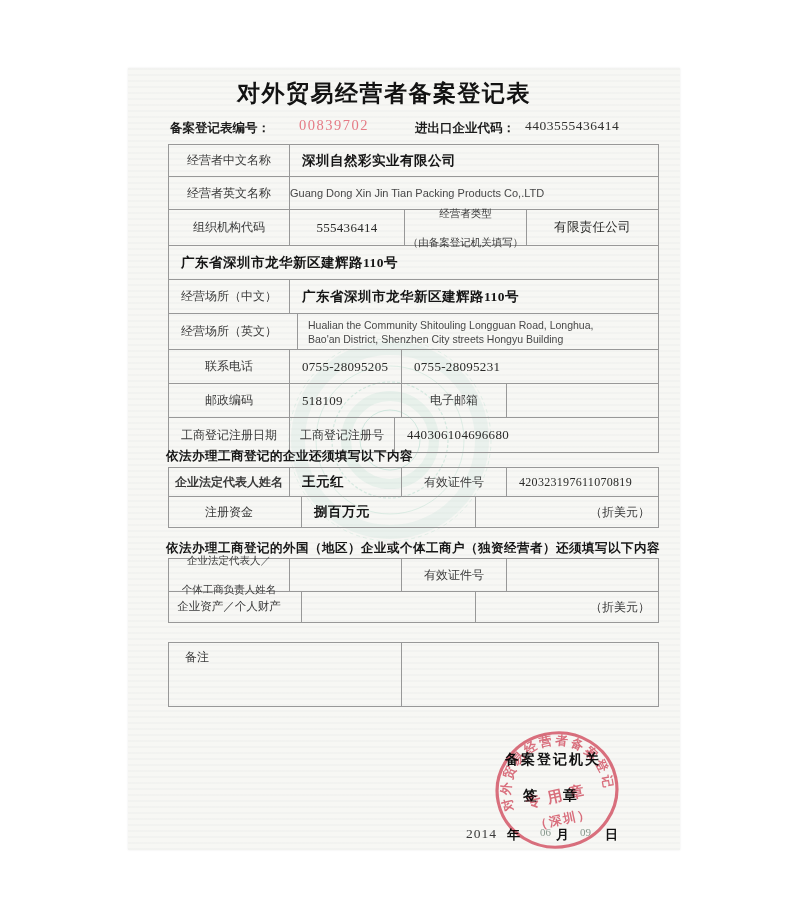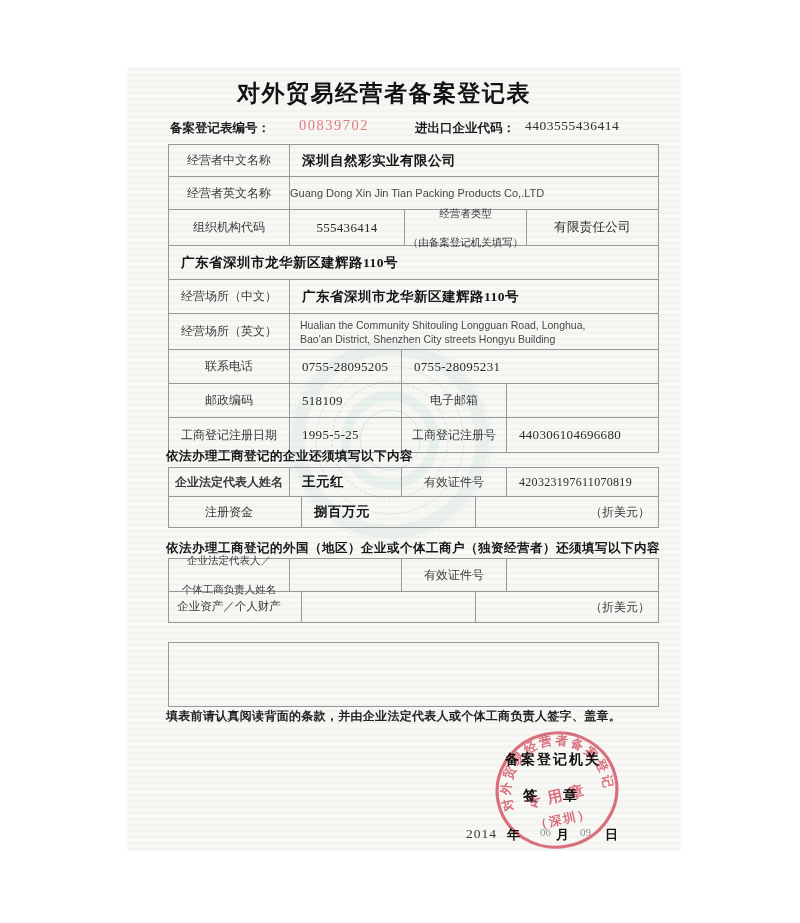--- a/index.html
+++ b/index.html
@@ -105,39 +105,38 @@
     </div>
     <div class="row h33">
       <div class="cell v-cn wf">广东省深圳市龙华新区建辉路110号</div>
     </div>
     <div class="row h33">
       <div class="cell c-label w1">经营场所（中文）</div>
       <div class="cell v-cn wf">广东省深圳市龙华新区建辉路110号</div>
     </div>
     <div class="row h35">
       <div class="cell c-label w1">经营场所（英文）</div>
-      <div class="cell v-en2 col wf" style="align-items:flex-start;">
+      <div class="cell v-en2 col wf" style="align-items:flex-start;margin-left:8px;">
         <span>Hualian the Community Shitouling Longguan Road, Longhua,</span>
         <span>Bao'an District, Shenzhen City streets Hongyu Building</span>
       </div>
     </div>
     <div class="row h33">
       <div class="cell c-label w1">联系电话</div>
       <div class="cell v-num w2">0755-28095205</div>
       <div class="cell v-num wf">0755-28095231</div>
     </div>
     <div class="row h33">
       <div class="cell c-label w1">邮政编码</div>
       <div class="cell v-num w2">518109</div>
       <div class="cell c-label w3">电子邮箱</div>
       <div class="cell v-num wf"></div>
     </div>
     <div class="row h34">
       <div class="cell c-label w1">工商登记注册日期</div>
-      <div class="cell v-num w2">1995-5-25</div>
       <div class="cell c-label w3">工商登记注册号</div>
       <div class="cell v-num wf">440306104696680</div>
     </div>
   </div>
 
   <div class="sec-h" style="top:380px;">依法办理工商登记的企业还须填写以下内容</div>
 
   <div class="tbl" style="top:399px;">
     <div class="row h28">
       <div class="cell c-label w1" style="font-size:12px;font-weight:bold;">企业法定代表人姓名</div>
@@ -166,25 +165,25 @@
     </div>
     <div class="row h30">
       <div class="cell c-label w1" style="font-size:11.5px;">企业资产／个人财产</div>
       <div class="cell v-num w2c"></div>
       <div class="cell usd wf">（折美元）</div>
     </div>
   </div>
 
   <div class="tbl" style="top:574px;">
     <div class="row h63">
+      <div class="cell remark-cell" style="width:232px;">备注</div>
       <div class="cell wf"></div>
     </div>
   </div>
 
-  <div class="footnote">填表前请认真阅读背面的条款，并由企业法定代表人或个体工商负责人签字、盖章。</div>
 
   <div class="auth-name">备案登记机关</div>
   <div class="auth-sign">签　章</div>
 
   <div class="date-line">
     <span class="d-year">2014</span>
     <span class="d-unit d-y">年</span>
     <span class="d-num d-month">06</span>
     <span class="d-unit d-m">月</span>
     <span class="d-num d-day">09</span>

